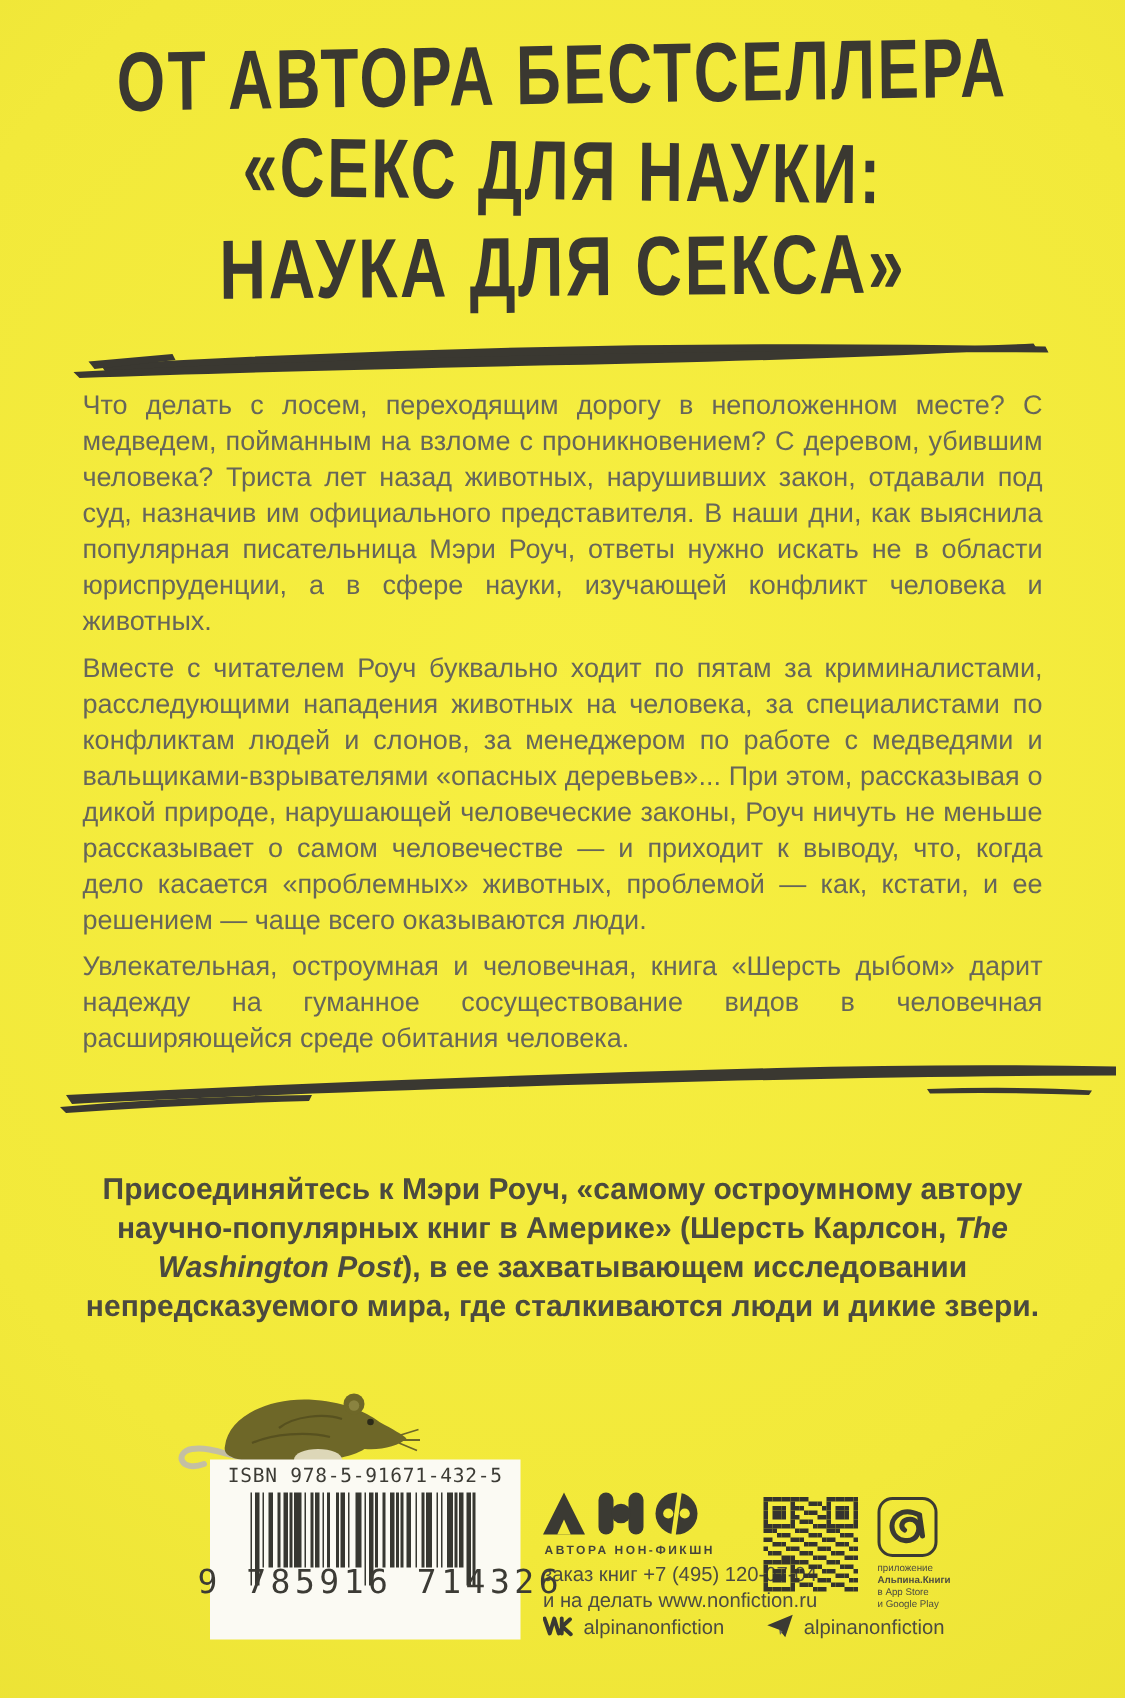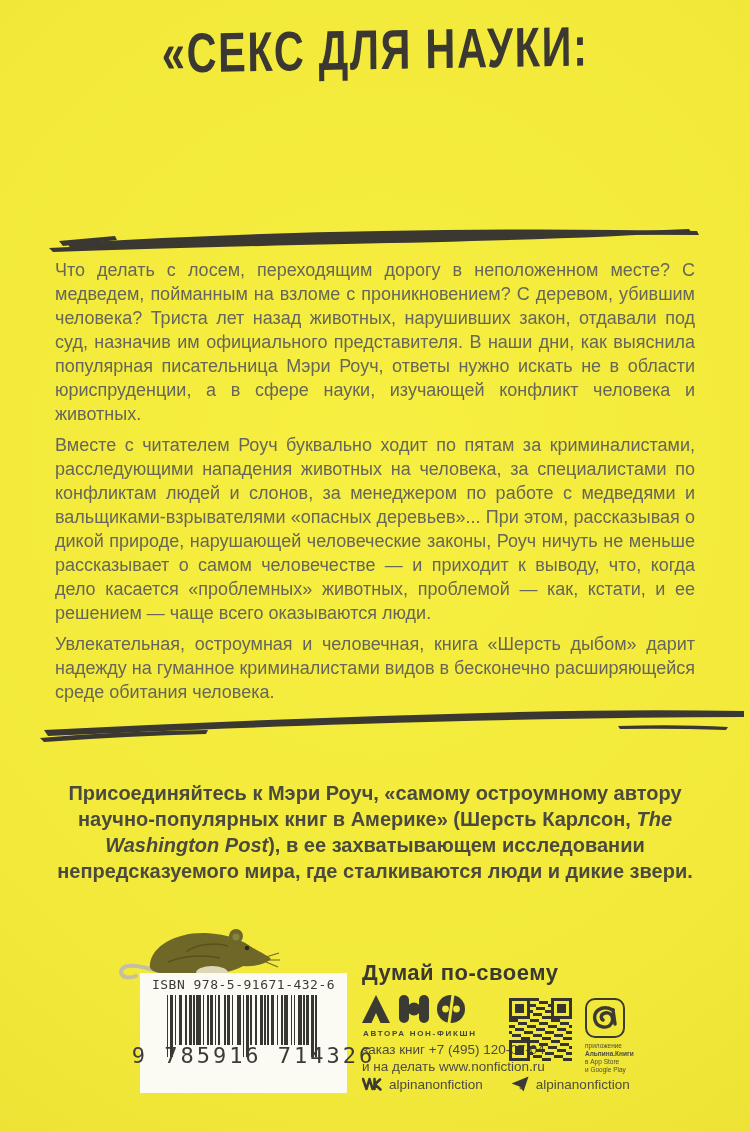--- a/index.html
+++ b/index.html
@@ -78,35 +78,37 @@
   }
   .app-caption{margin-top:4px;font-size:6.5px;line-height:8px;color:#4c4b42;}
   .app-caption .cap-bold{font-weight:700;}
 </style>
 </head>
 <body>
 
 <div class="page">
 
   <div class="tagline">
+    <span class="t-line"><span class="t-inner">ОТ АВТОРА БЕСТСЕЛЛЕРА</span></span>
     <span class="t-line"><span class="t-inner">«СЕКС ДЛЯ НАУКИ:</span></span>
+    <span class="t-line"><span class="t-inner">НАУКА ДЛЯ СЕКСА»</span></span>
   </div>
 
   <div class="divider" style="top:218px;left:45px;">
     <svg width="660" height="36" viewBox="0 0 660 36">
       <path d="M22 25 Q330 7 652 13 L654 17 Q330 15 26 31 Z" fill="#3a3831"></path>
       <path d="M4 30 Q200 20 420 17 Q560 15 644 11 L646 14 Q520 22 300 26 Q120 30 8 34 Z" fill="#3a3831"></path>
       <path d="M14 23 L70 18 L72 22 L18 28 Z" fill="#3a3831"></path>
     </svg>
   </div>
 
   <div class="annotation">
     <p>Что делать с лосем, переходящим дорогу в неположенном месте? С медведем, пойманным на взломе с проникновением? С деревом, убившим человека? Триста лет назад животных, нарушивших закон, отдавали под суд, назначив им официального представителя. В наши дни, как выяснила популярная писательница Мэри Роуч, ответы нужно искать не в области юриспруденции, а в сфере науки, изучающей конфликт человека и животных.</p>
     <p>Вместе с читателем Роуч буквально ходит по пятам за криминалистами, расследующими нападения животных на человека, за специалистами по конфликтам людей и слонов, за менеджером по работе с медведями и вальщиками-взрывателями «опасных деревьев»... При этом, рассказывая о дикой природе, нарушающей человеческие законы, Роуч ничуть не меньше рассказывает о самом человечестве — и приходит к выводу, что, когда дело касается «проблемных» животных, проблемой — как, кстати, и ее решением — чаще всего оказываются люди.</p>
-    <p>Увлекательная, остроумная и человечная, книга «Шерсть дыбом» дарит надежду на гуманное криминалистами видов в бесконечно расширяющейся среде обитания человека.</p>
+    <p>Увлекательная, остроумная и человечная, книга «Шерсть дыбом» дарит надежду на гуманное сосуществование видов в человечная расширяющейся среде обитания человека.</p>
   </div>
 
   <div class="divider" style="top:702px;left:38px;">
     <svg width="710" height="42" viewBox="0 0 710 42">
       <path d="M6 28 Q240 16 480 10 Q600 7 706 9 L706 15 Q560 15 320 22 Q130 28 10 34 Z" fill="#3a3831"></path>
       <path d="M2 36 Q80 29 170 28 L168 32 Q90 34 6 40 Z" fill="#3a3831"></path>
       <path d="M580 24 Q640 22 690 25 L688 28 Q630 26 582 27 Z" fill="#3a3831"></path>
     </svg>
   </div>
 
@@ -122,21 +124,21 @@
         <circle cx="120" cy="15" r="3.5" fill="#8a8340"></circle>
         <circle cx="131" cy="26" r="2.2" fill="#2c2a18"></circle>
         <ellipse cx="96" cy="51" rx="16" ry="7" fill="#ddd7b8"></ellipse>
         <path d="M70 30 C80 22 100 20 112 24" fill="none" stroke="#57511f" stroke-width="1.5"></path>
         <path d="M52 40 C66 34 88 32 104 36" fill="none" stroke="#57511f" stroke-width="1.5"></path>
         <path d="M150 35 L163 31 M150 38 L164 38 M150 40 L162 45" stroke="#6e6728" stroke-width="1.2"></path>
       </svg>
     </div>
 
     <div class="barcode-block">
-      <div class="isbn">ISBN 978-5-91671-432-6</div>
+      <div class="isbn">ISBN 978-5-91671-432-5</div>
       <div class="bars">
           <div class="bar tall" style="width: 1.55px;"></div>
           <div class="gap" style="width: 1.55px;"></div>
           <div class="bar tall" style="width: 3.1px;"></div>
           <div class="gap" style="width: 1.55px;"></div>
           <div class="bar" style="width: 1.55px;"></div>
           <div class="gap" style="width: 3.1px;"></div>
           <div class="bar" style="width: 3.1px;"></div>
           <div class="gap" style="width: 3.1px;"></div>
           <div class="bar" style="width: 1.55px;"></div>
@@ -198,21 +200,20 @@
           <div class="bar" style="width: 3.1px;"></div>
           <div class="gap" style="width: 1.55px;"></div>
           <div class="bar tall" style="width: 3.1px;"></div>
           <div class="gap" style="width: 1.55px;"></div>
           <div class="bar tall" style="width: 1.55px;"></div>
           <div class="gap" style="width: 3.1px;"></div>
         </div>
       <div class="barcode-digits">9 785916 714326</div>
     </div>
 
-    <div class="slogan">Думай по-своему</div>
 
     <div class="publisher-logo">
       <svg width="104" height="30" viewBox="0 0 104 30">
         <path d="M0 29 L14 1 L28 29 Z" fill="#3b3a33"></path>
         <path d="M9.5 29 L14 19 L18.5 29 Z" fill="#f2e93a"></path>
         <rect x="37" y="1" width="10" height="28" rx="5" fill="#3b3a33"></rect>
         <rect x="57" y="1" width="10" height="28" rx="5" fill="#3b3a33"></rect>
         <circle cx="52" cy="15" r="6.5" fill="#3b3a33"></circle>
         <circle cx="89" cy="15" r="14" fill="#3b3a33"></circle>
         <rect x="87.5" y="0" width="3" height="30" fill="#f2e93a" transform="rotate(8 89 15)"></rect>

